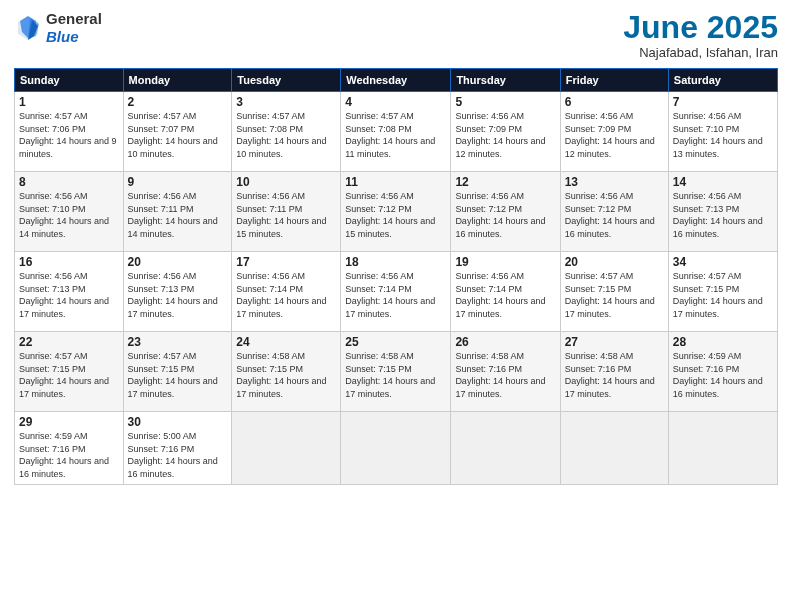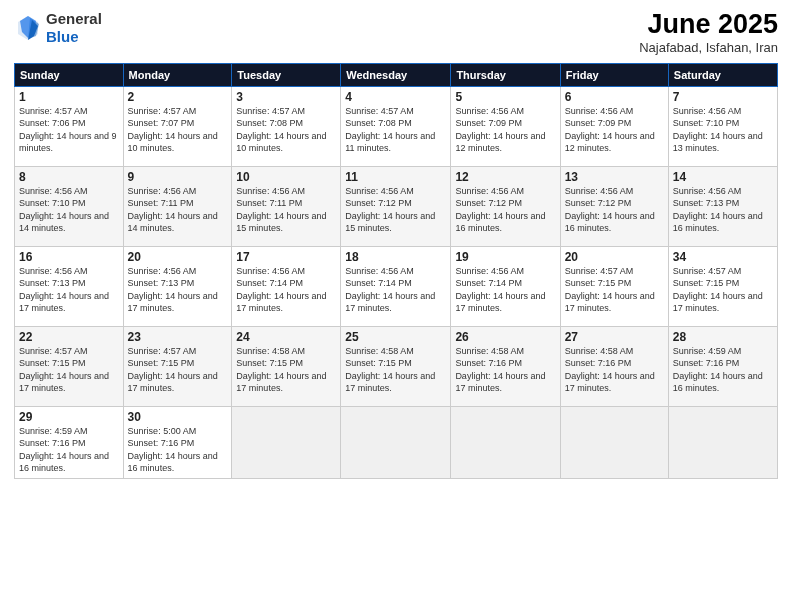--- a/index.html
+++ b/index.html
@@ -26,32 +26,32 @@
       display: flex;
       align-items: center;
       gap: 4px;
     }
     .logo-text {
       font-size: 15px;
       font-weight: bold;
       line-height: 1.2;
     }
     .logo-general { color: #333; }
-    .logo-blue { color: #1565c0; }
+    .logo-blue { color: #1565c0; font-style: italic; }
     .logo-icon {
       width: 28px;
       height: 28px;
     }
     .title-block {
       text-align: right;
     }
     .month-title {
-      font-size: 27px;
+      font-size: 32px;
       font-weight: bold;
-      color: #000000;
+      color: #0369a1;
       line-height: 1.1;
     }
     .subtitle {
       font-size: 13px;
       color: #333;
     }
     .calendar {
       width: 100%;
       border-collapse: collapse;
       font-size: 9.5px;

